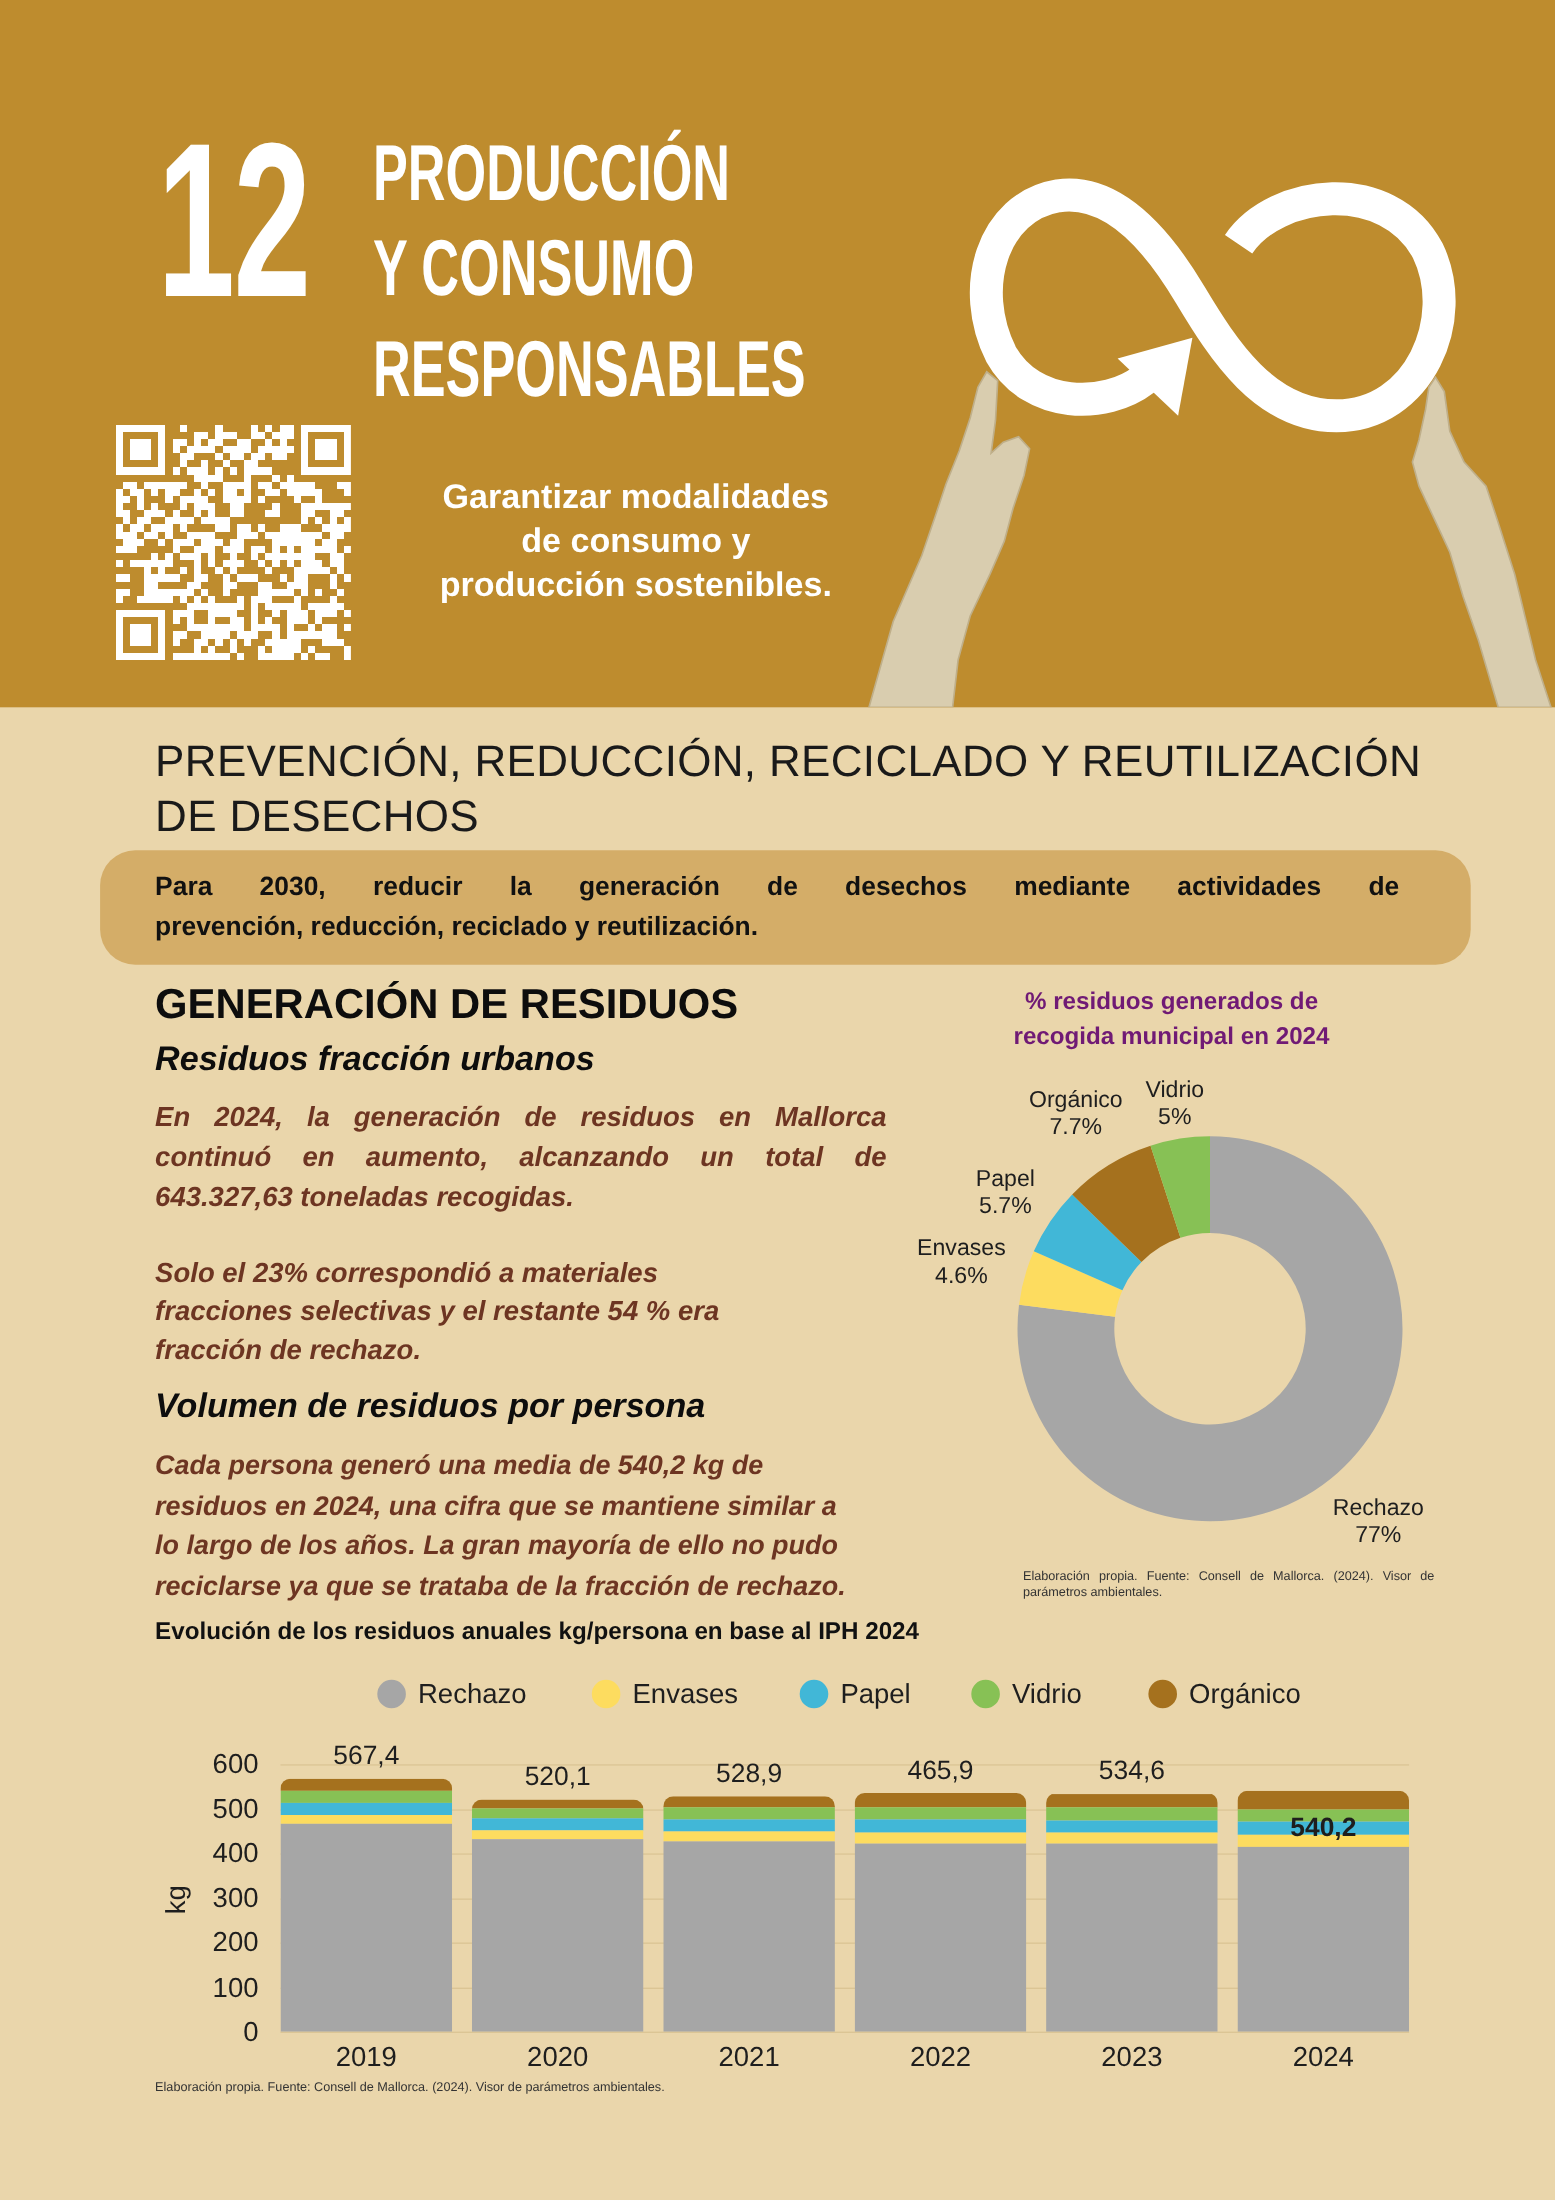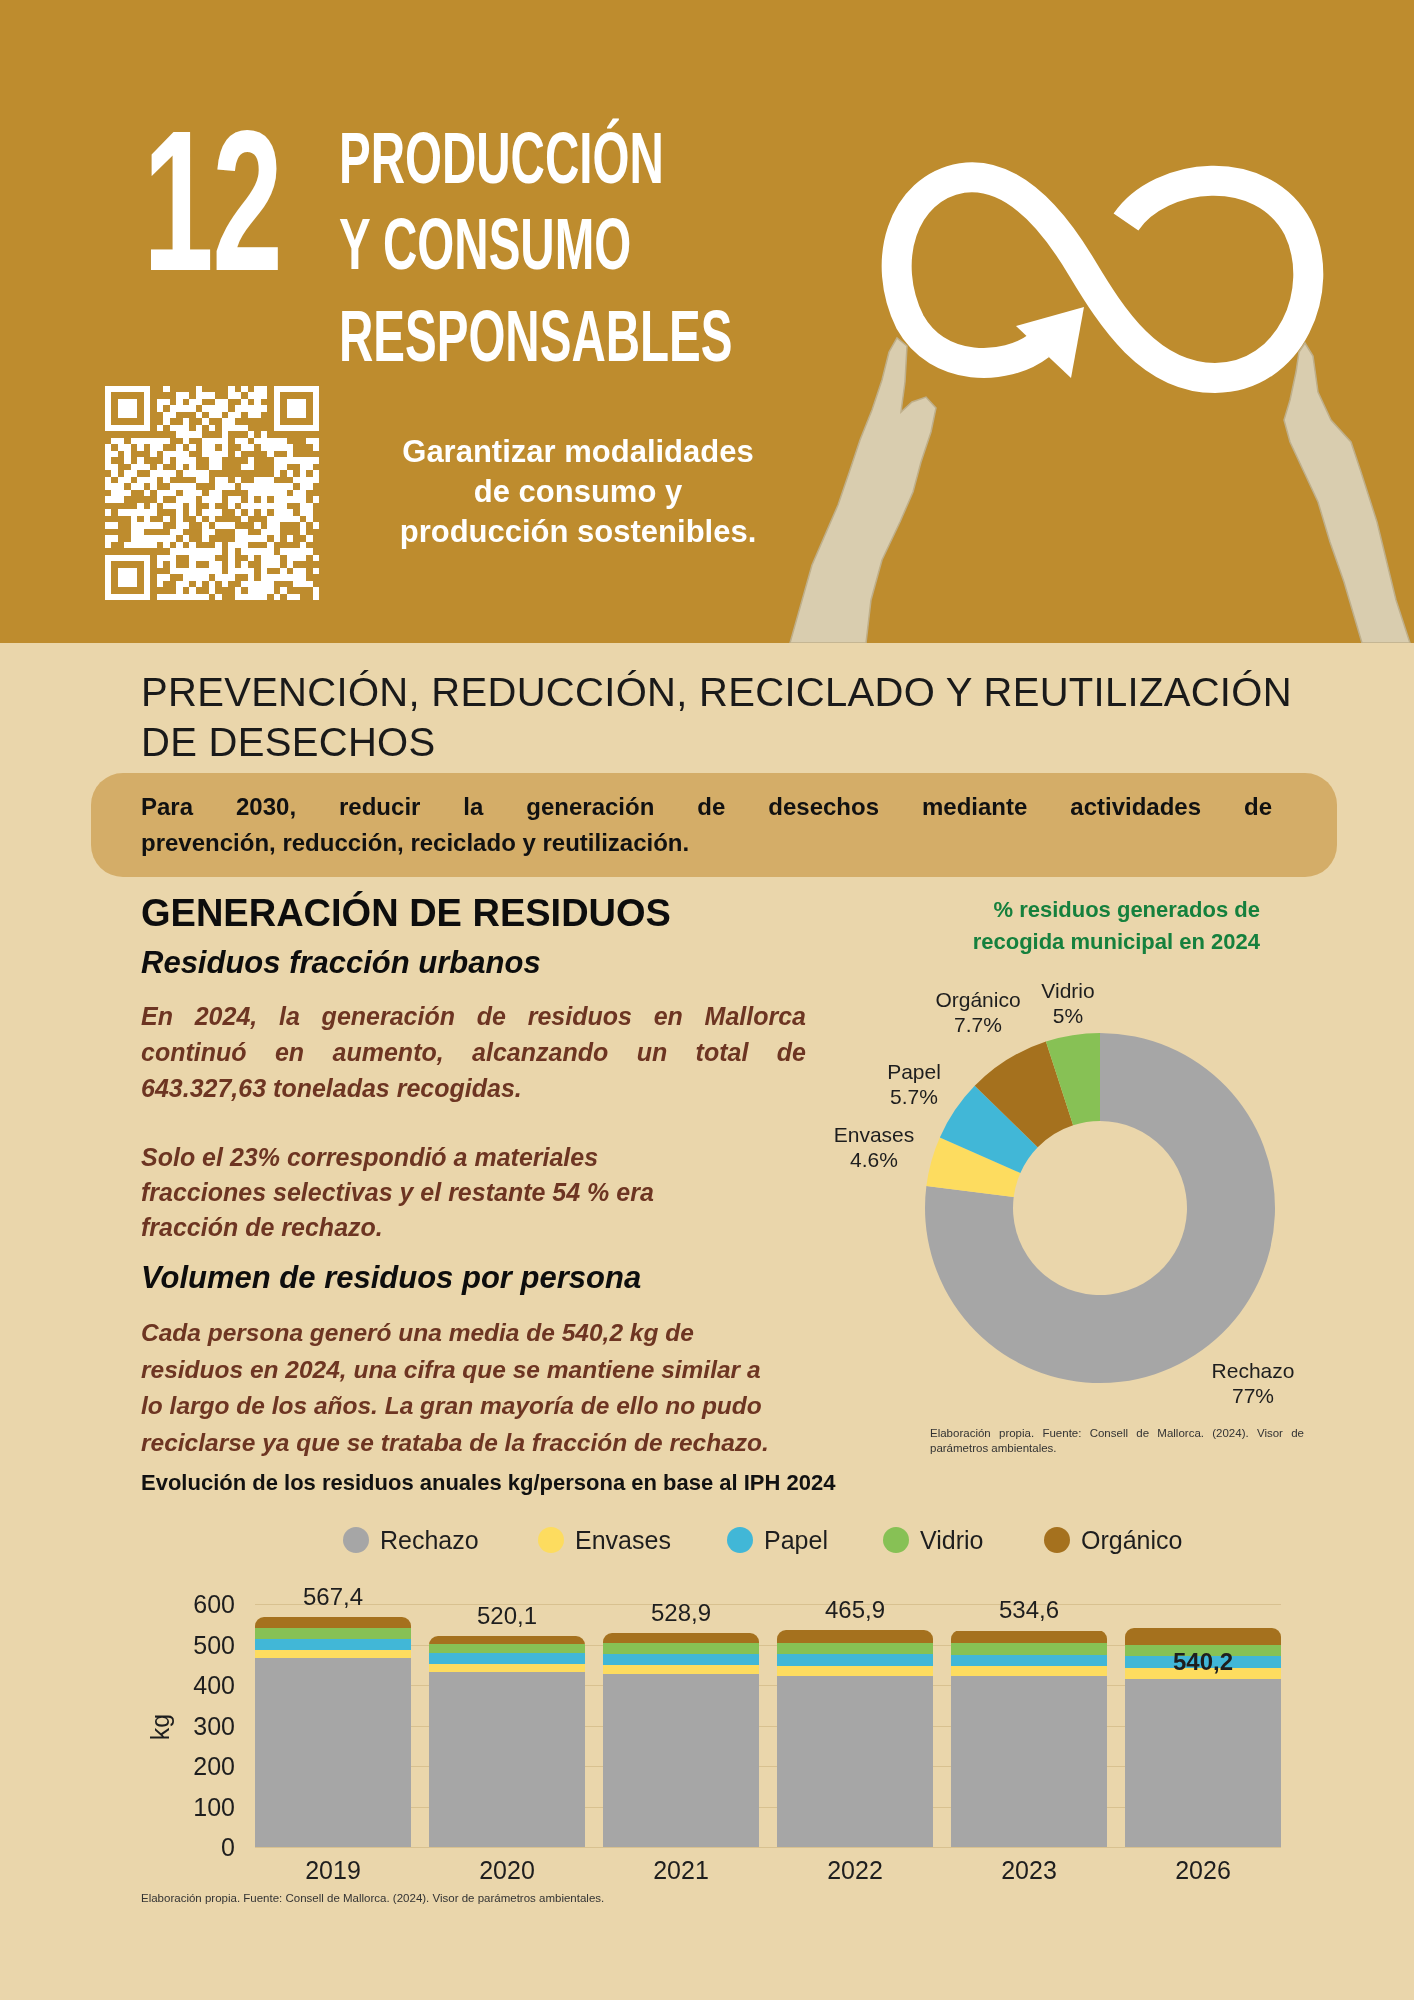--- a/index.html
+++ b/index.html
@@ -20,21 +20,21 @@
   .banner-text { left: 141px; top: 789px; width: 1131px; font-size: 24px; line-height: 36px; font-weight: bold; color: #111; }
   .jline { display: block; text-align: justify; text-align-last: justify; white-space: nowrap; }
   .lline { display: block; white-space: nowrap; }
   .h-gen { left: 141px; top: 890px; font-size: 38px; line-height: 46px; font-weight: bold; color: #0d0d0d; white-space: nowrap; }
   .h-sub { font-size: 31px; line-height: 40px; font-weight: bold; font-style: italic; color: #0d0d0d; white-space: nowrap; left: 141px; }
   .para { left: 141px; font-size: 25px; line-height: 36px; font-weight: bold; font-style: italic; color: #6d3522; }
   .p1 { top: 998px; width: 665px; }
   .p2 { top: 1140px; width: 665px; line-height: 35px; }
   .p3 { top: 1315px; width: 760px; line-height: 36.7px; font-size: 24.5px; }
   .bar-title { left: 141px; top: 1470px; font-size: 22px; line-height: 26px; font-weight: bold; color: #111; white-space: nowrap; }
-  .pie-title { left: 870px; width: 390px; top: 894px; text-align: right; font-size: 22px; line-height: 32px; font-weight: bold; color: #15803d; }
+  .pie-title { left: 870px; width: 390px; top: 894px; text-align: center; font-size: 22px; line-height: 32px; font-weight: bold; color: #701a75; }
   .donut { left: 900px; top: 1010px; width: 400px; height: 400px; }
   .pie-label { position: absolute; text-align: center; font-size: 21px; line-height: 25px; color: #1e1e1e; white-space: nowrap; transform: translateX(-50%); }
   .pie-source { left: 930px; top: 1426px; width: 374px; font-size: 11.5px; line-height: 15px; color: #333; text-align: justify; }
   .legend { left: 0; top: 1525px; width: 1414px; height: 30px; }
   .legend-item { position: absolute; top: 0; height: 30px; display: flex; align-items: center; }
   .legend-dot { width: 26px; height: 26px; border-radius: 50%; margin-right: 11px; }
   .legend-label { font-size: 25px; color: #1e1e1e; white-space: nowrap; }
   .plot { left: 0; top: 0; width: 1414px; height: 2000px; pointer-events: none; }
   .ytick { position: absolute; width: 80px; text-align: right; font-size: 25px; line-height: 30px; color: #1e1e1e; }
   .xtick { position: absolute; width: 156px; text-align: center; font-size: 25px; line-height: 30px; color: #1e1e1e; }
@@ -723,16 +723,16 @@
     <div class="vlabel" style="left: 951px; top: 1595.49px;">534,6</div>
     <div class="xtick" style="left: 951px; top: 1855px;">2023</div>
     <div class="bar" style="left: 1125px; top: 1628.22px; height: 218.781px;">
       <div class="seg" style="height: 168.48px; background: rgb(166, 166, 166);"></div>
       <div class="seg" style="height: 10.044px; background: rgb(253, 220, 95);"></div>
       <div class="seg" style="height: 12.474px; background: rgb(65, 183, 215);"></div>
       <div class="seg" style="height: 10.935px; background: rgb(135, 193, 85);"></div>
       <div class="seg" style="height: 16.848px; background: rgb(165, 113, 30);"></div>
     </div>
     <div class="vlabel" style="left: 1125px; top: 1647px; font-weight: bold;">540,2</div>
-    <div class="xtick" style="left: 1125px; top: 1855px;">2026</div>
+    <div class="xtick" style="left: 1125px; top: 1855px;">2024</div>
   </div>
 <div class="abs ylabel">kg</div>
 <div class="abs footer">Elaboración propia. Fuente: Consell de Mallorca. (2024). Visor de parámetros ambientales.</div>
 
 </body></html>

